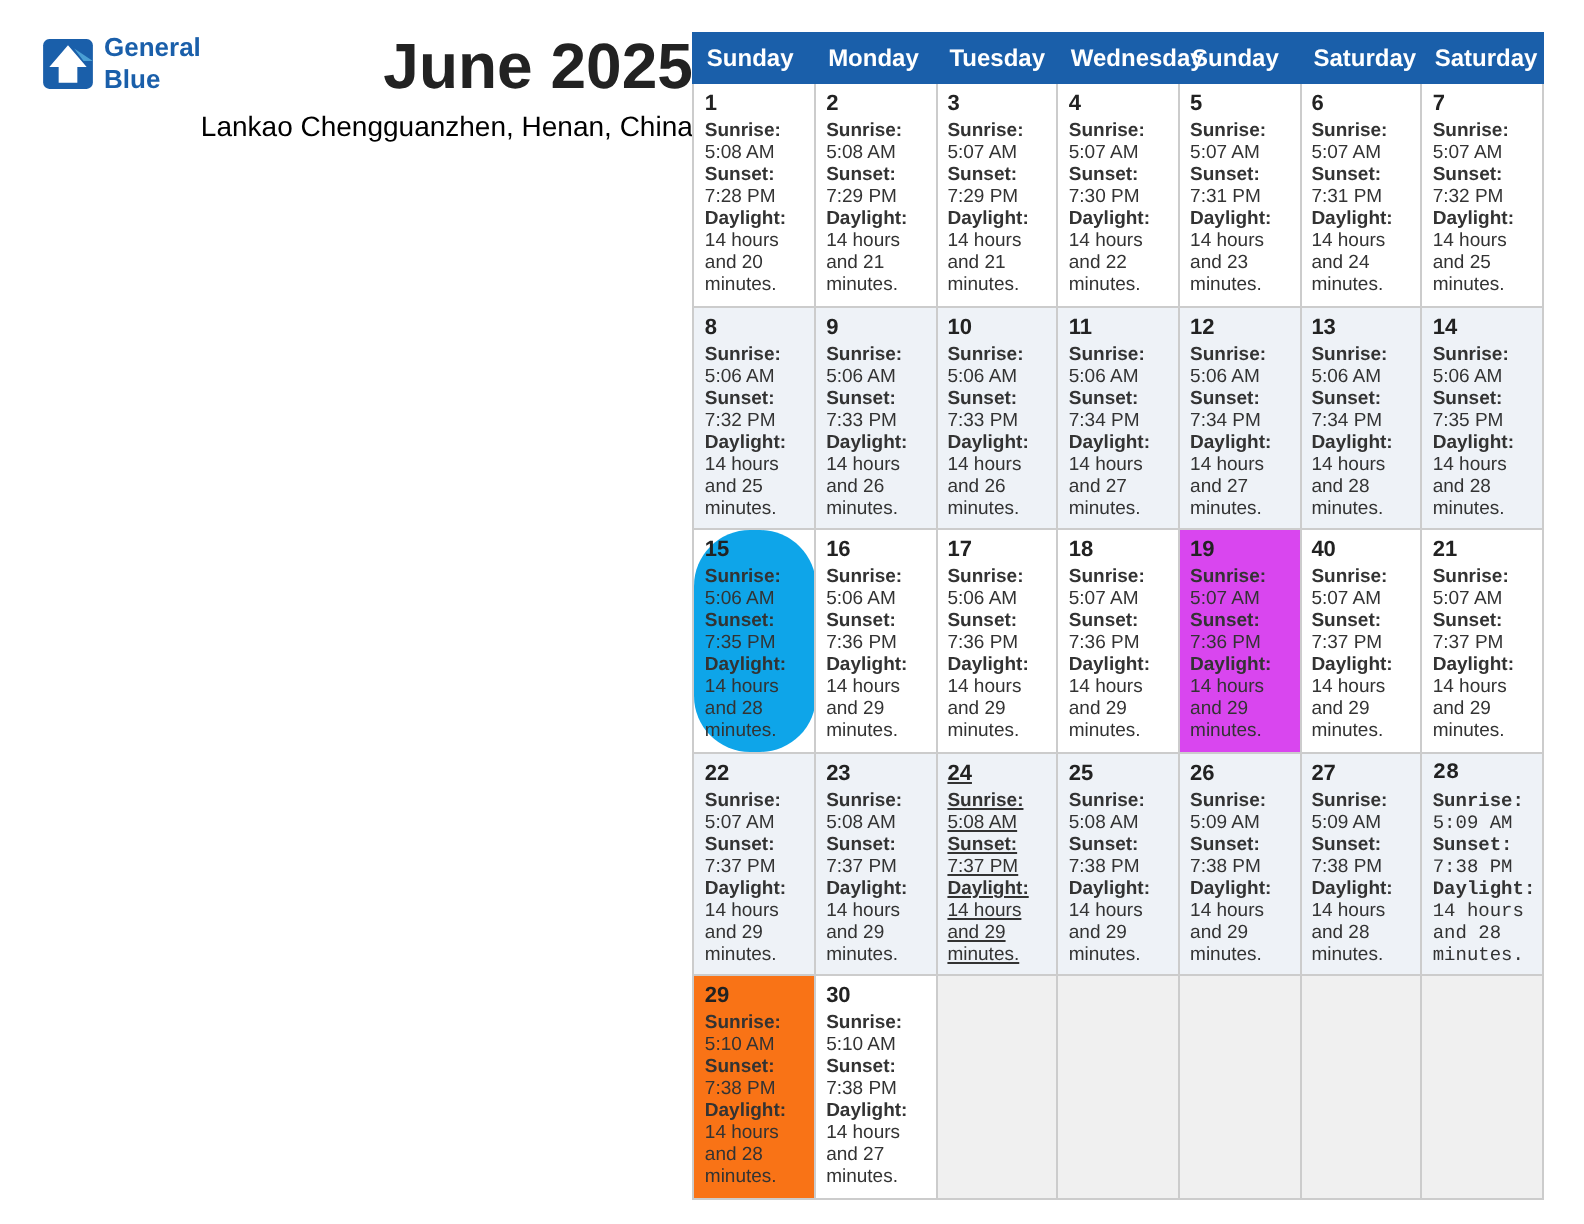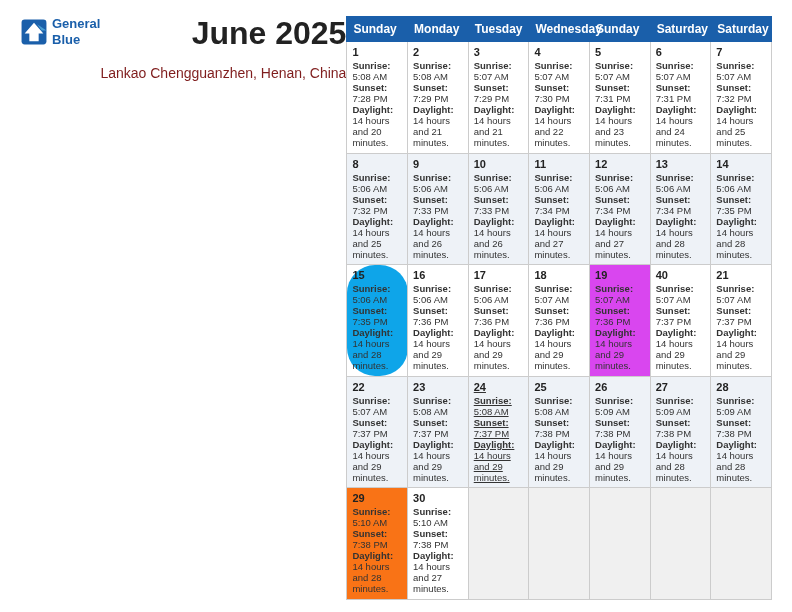--- a/index.html
+++ b/index.html
@@ -45,22 +45,22 @@
       text-align: right;
     }
     .month-title {
       font-size: 32px;
       font-weight: bold;
       color: #222;
       line-height: 1.1;
     }
     .location-title {
       font-size: 14px;
-      color: #7f1d1d;
-      margin-top: 14px;
+      color: #000000;
+      margin-top: 4px;
     }
     .calendar {
       flex: 1;
       border: 1px solid #ccc;
       border-collapse: collapse;
       width: 100%;
       table-layout: fixed;
       padding-left: 44px;
     }
     .calendar th {
@@ -294,21 +294,21 @@
         <span style="font-weight:bold;">Sunrise: </span><span>5:09 AM</span><br>
         <span style="font-weight:bold;">Sunset: </span><span>7:38 PM</span><br>
         <span style="font-weight:bold;">Daylight: </span><span>14 hours and 29 minutes.</span>
       </td>
           <td style="background: rgb(238, 242, 247);">
         <span class="day-num">27</span>
         <span style="font-weight:bold;">Sunrise: </span><span>5:09 AM</span><br>
         <span style="font-weight:bold;">Sunset: </span><span>7:38 PM</span><br>
         <span style="font-weight:bold;">Daylight: </span><span>14 hours and 28 minutes.</span>
       </td>
-          <td style="background: rgb(238, 242, 247);">
+          <td style="background: rgb(238, 242, 247); font-family: Liberation Mono, monospace;">
         <span class="day-num">28</span>
         <span style="font-weight:bold;">Sunrise: </span><span>5:09 AM</span><br>
         <span style="font-weight:bold;">Sunset: </span><span>7:38 PM</span><br>
         <span style="font-weight:bold;">Daylight: </span><span>14 hours and 28 minutes.</span>
       </td>
         </tr>
         <tr>
           <td style="background: #f97316;">
         <span class="day-num">29</span>
         <span style="font-weight:bold;">Sunrise: </span><span>5:10 AM</span><br>

